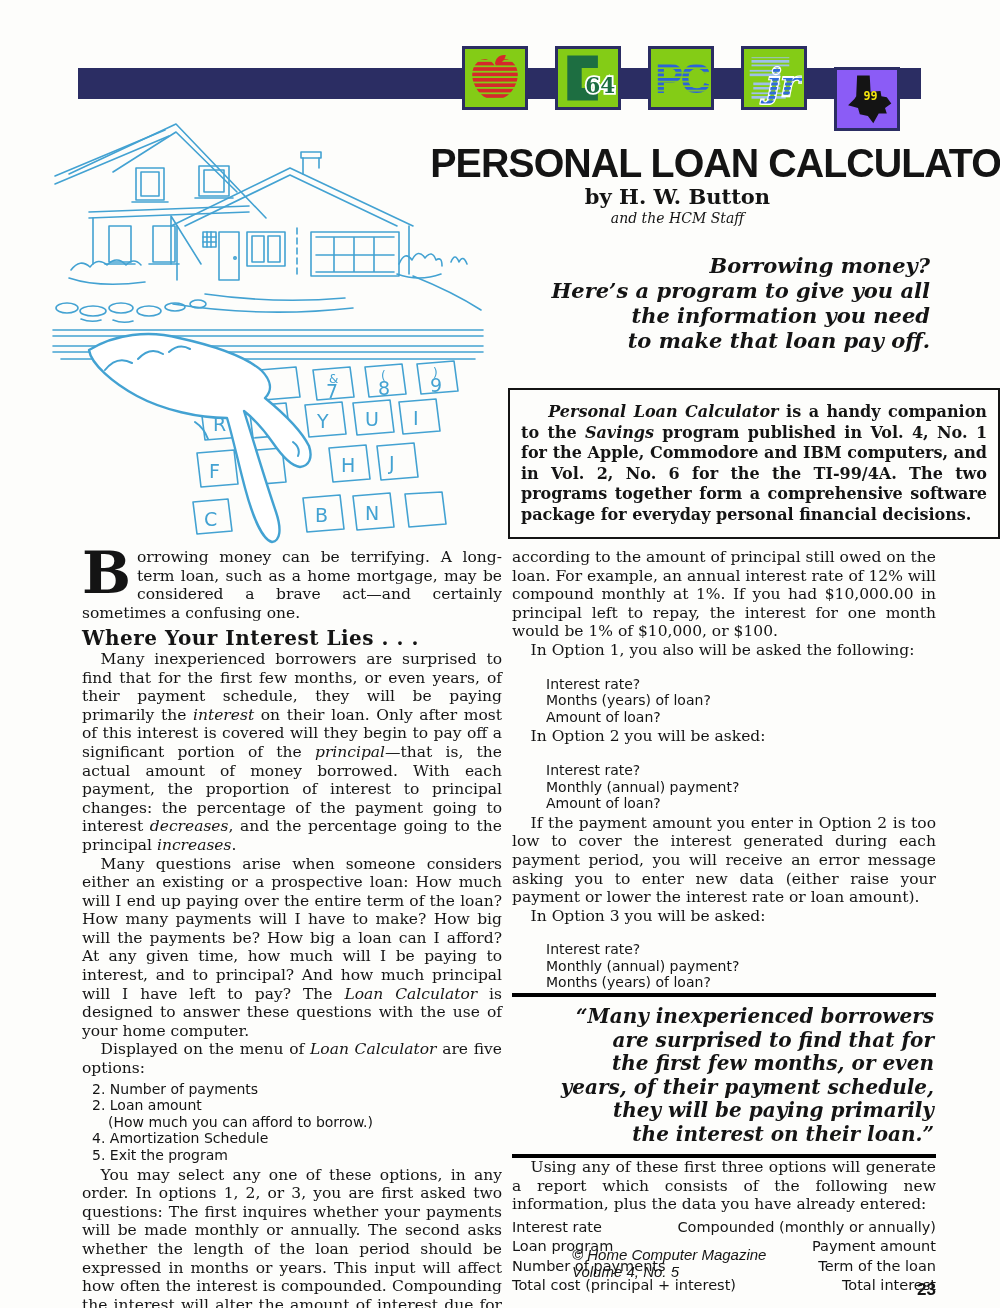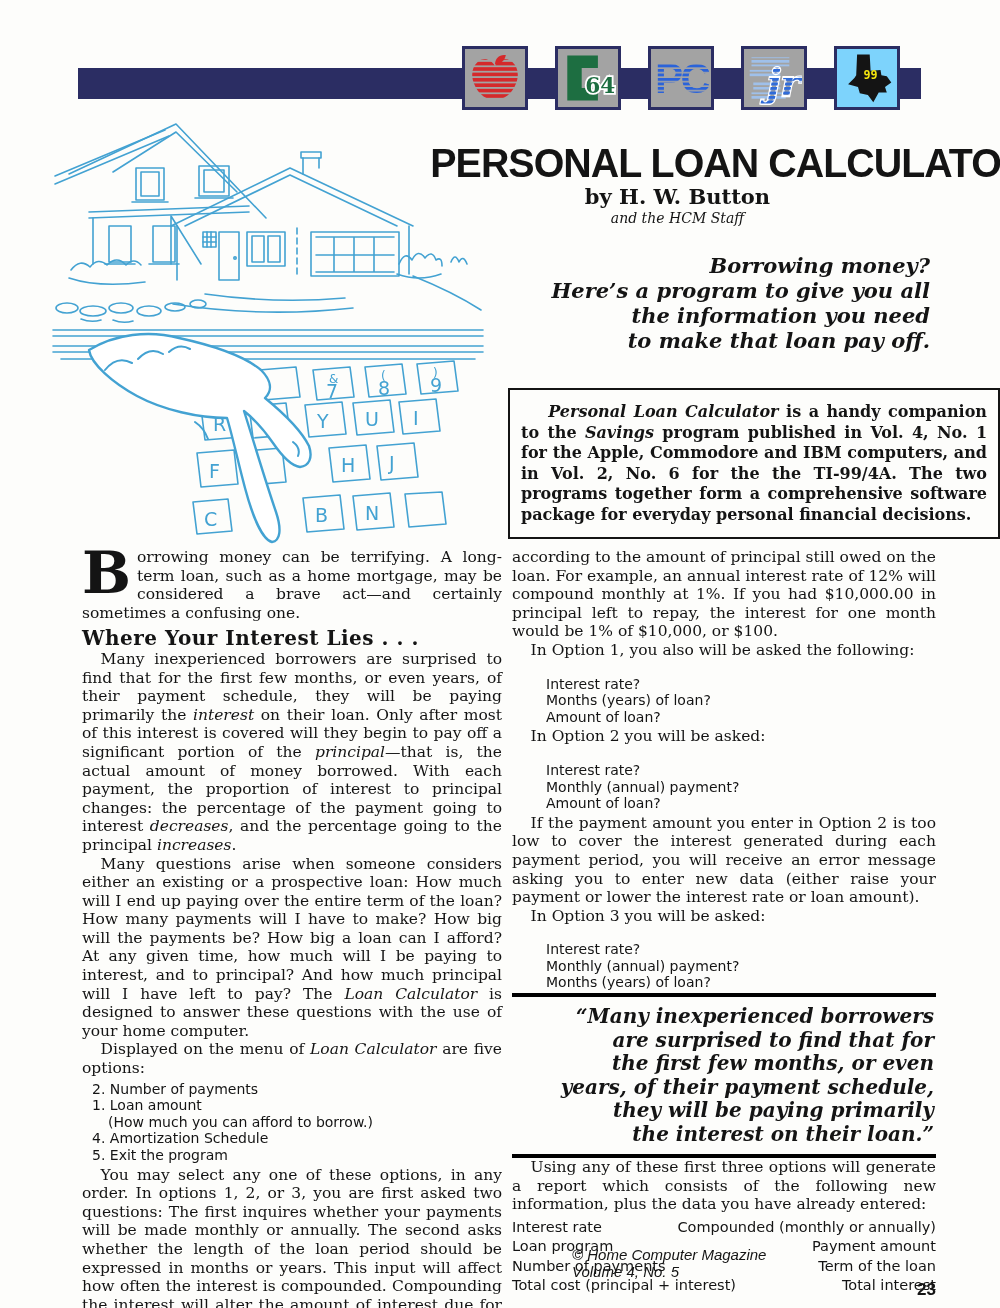--- a/index.html
+++ b/index.html
@@ -3,24 +3,24 @@
 <meta charset="utf-8">
 <style>
   html,body{margin:0;padding:0;}
   body{width:1000px;height:1308px;position:relative;background:#fdfdfb;color:#141414;
        font-family:"DejaVu Serif",serif;}
   .abs{position:absolute;}
 
   
   .mast-bar{left:78px;top:68px;width:843px;height:31px;background:#2b2d63;}
   .icons{left:462px;top:46px;display:flex;gap:27px;}
-  .icon-box{width:66px;height:64px;background:#a3a3a3;border:3px solid #2b2d63;box-sizing:border-box;
+  .icon-box{width:66px;height:64px;background:#84cc16;border:3px solid #2b2d63;box-sizing:border-box;
             display:flex;align-items:center;justify-content:center;}
   .icon-box svg{width:56px;height:54px;display:block;}
-  .icon-box.yellow{background:#7dd3fc;}
+  .icon-box.yellow{background:#8b5cf6;margin-top:21px;}
 
   
   .title{left:420px;top:140px;width:515px;text-align:center;font-family:"Liberation Sans",sans-serif;
          font-weight:700;font-size:41px;letter-spacing:-1px;transform:scaleX(.96);white-space:nowrap;}
   .byline{left:420px;top:184px;width:515px;text-align:center;font-weight:bold;font-size:21px;}
   .byline2{left:420px;top:210px;width:515px;text-align:center;font-style:italic;font-size:14px;}
   .teaser{left:478px;top:253px;width:452px;text-align:right;font-weight:bold;font-style:italic;
           font-size:21px;line-height:25px;}
   .infobox{left:508px;top:388px;width:492px;box-sizing:border-box;border:2.5px solid #141414;
            padding:12px 11px;font-size:16px;line-height:20.5px;font-weight:bold;text-align:justify;
@@ -239,21 +239,21 @@
 </svg>
 
 <div class="abs col col-left">
   <p class="noindent opener"><span class="dropcap">B</span><span>orrowing money can be terrifying. A long-term loan, such as a home mortgage, may be considered a brave act—and certainly sometimes a confusing one.</span></p>
   <h2 class="sechead">Where Your Interest Lies . . .</h2>
   <p>Many inexperienced borrowers are surprised to find that for the first few months, or even years, of their payment schedule, they will be paying primarily the <i>interest</i> on their loan. Only after most of this interest is covered will they begin to pay off a significant portion of the <i>principal</i>—that is, the actual amount of money borrowed. With each payment, the proportion of interest to principal changes: the percentage of the payment going to interest <i>decreases</i>, and the percentage going to the principal <i>increases</i>.</p>
   <p>Many questions arise when someone considers either an existing or a prospective loan: How much will I end up paying over the entire term of the loan? How many payments will I have to make? How big will the payments be? How big a loan can I afford? At any given time, how much will I be paying to interest, and to principal? And how much principal will I have left to pay? The <i>Loan Calculator</i> is designed to answer these questions with the use of your home computer.</p>
   <p>Displayed on the menu of <i>Loan Calculator</i> are five options:</p>
   <div class="monoish options">
     <div>2. Number of payments</div>
-    <div>1. Loan amount</div>
+    <div>2. Loan amount</div>
     <div class="opt-sub">(How much you can afford to borrow.)</div>
     <div>4. Amortization Schedule</div>
     <div>5. Exit the program</div>
   </div>
   <p>You may select any one of these options, in any order. In options 1, 2, or 3, you are first asked two questions: The first inquires whether your payments will be made monthly or annually. The second asks whether the length of the loan period should be expressed in months or years. This input will affect how often the interest is compounded. Compounding the interest will alter the amount of interest due for each payment,</p>
 </div>
 
 <div class="abs col col-right">
   <p class="noindent">according to the amount of principal still owed on the loan. For example, an annual interest rate of 12% will compound monthly at 1%. If you had $10,000.00 in principal left to repay, the interest for one month would be 1% of $10,000, or $100.</p>
 

